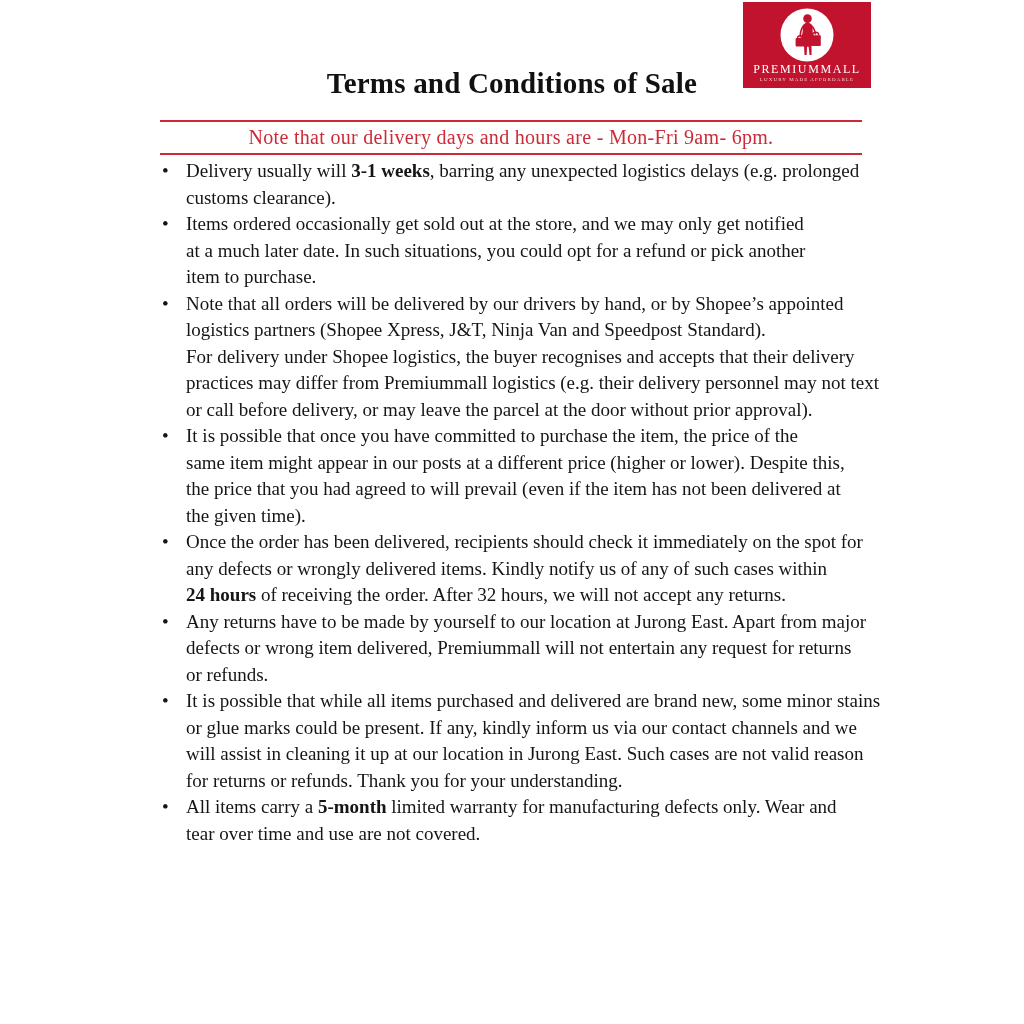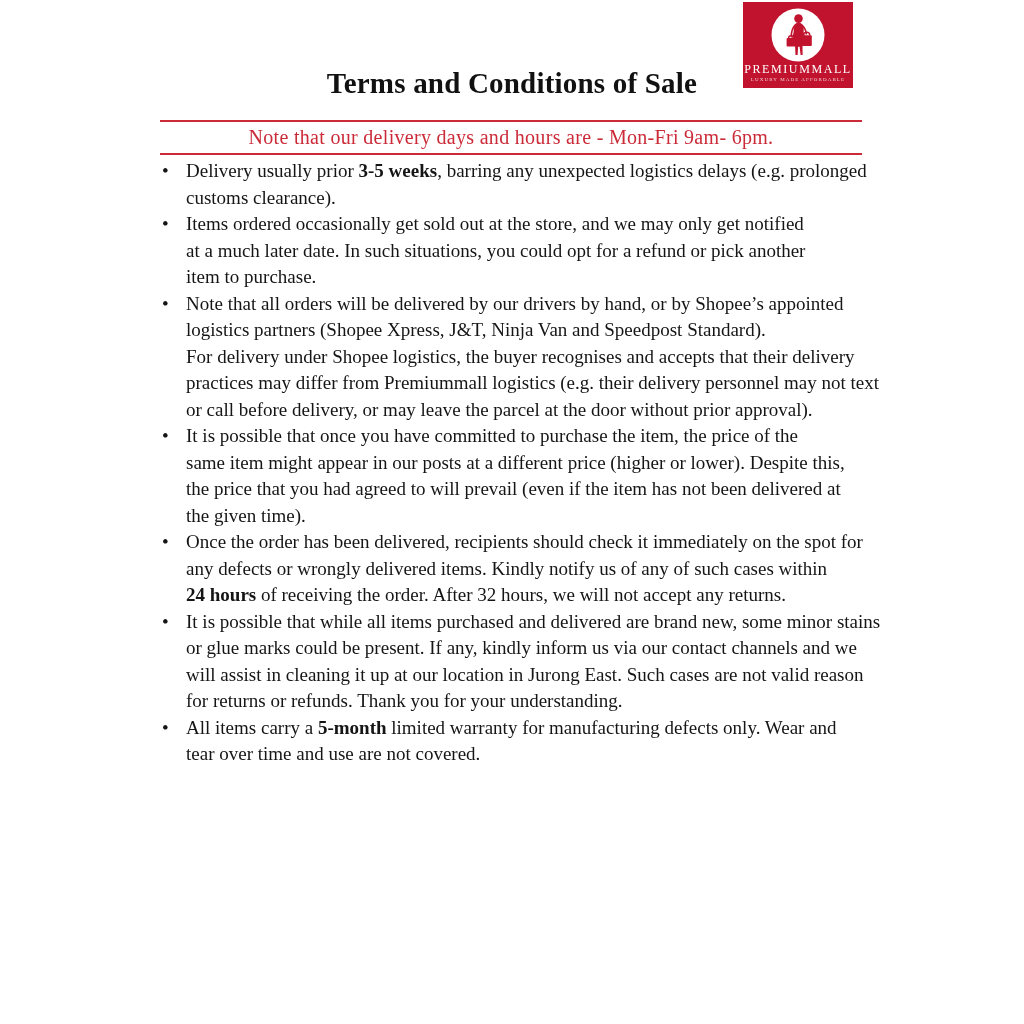--- a/index.html
+++ b/index.html
@@ -20,21 +20,21 @@
 
   
   .page-title {
     position: absolute; left: 0; right: 0; top: 67px;
     margin: 0; text-align: center;
     font-size: 29px; line-height: 32px; font-weight: bold; color: #111;
     letter-spacing: 0.2px;
   }
   .logo {
     position: absolute; left: 743px; top: 2px;
-    width: 110px; height: 86px;
+    width: 128px; height: 86px;
     background: var(--logo-red, #C1132E);
     display: flex; flex-direction: column; align-items: center;
     padding-top: 6px;
   }
   .logo-mark { width: 54px; height: 54px; display: block; }
   .logo-mark .disc { fill: #ffffff; }
   .logo-mark .sil { fill: var(--logo-red, #C1132E); }
   .logo-mark .handle { fill: none; stroke: var(--logo-red, #C1132E); stroke-width: 1.4; }
   .logo-brand {
     color: #ffffff; font-size: 12px; line-height: 13px;
@@ -102,37 +102,40 @@
     </svg>
     <div class="logo-brand">PREMIUMMALL</div>
     <div class="logo-tagline">LUXURY MADE AFFORDABLE</div>
   </div>
 
   <div class="notice">
     <span class="notice-text">Note that our delivery days and hours are - Mon-Fri 9am- 6pm.</span>
   </div>
 
   <ul class="terms">
-      <li class="term-item"><span>Delivery usually prior </span><b>3-5 weeks</b><span>, barring any unexpected logistics delays (e.g. prolonged
+      <li class="term-item"><span>Delivery usually will </span><b>3-1 weeks</b><span>, barring any unexpected logistics delays (e.g. prolonged
 customs clearance).</span></li>
       <li class="term-item"><span>Items ordered occasionally get sold out at the store, and we may only get notified
 at a much later date. In such situations, you could opt for a refund or pick another
 item to purchase.</span></li>
       <li class="term-item"><span>Note that all orders will be delivered by our drivers by hand, or by Shopee’s appointed
 logistics partners (Shopee Xpress, J&amp;T, Ninja Van and Speedpost Standard).
 For delivery under Shopee logistics, the buyer recognises and accepts that their delivery
 practices may differ from Premiummall logistics (e.g. their delivery personnel may not text
 or call before delivery, or may leave the parcel at the door without prior approval).</span></li>
       <li class="term-item"><span>It is possible that once you have committed to purchase the item, the price of the
 same item might appear in our posts at a different price (higher or lower). Despite this,
 the price that you had agreed to will prevail (even if the item has not been delivered at
 the given time).</span></li>
       <li class="term-item"><span>Once the order has been delivered, recipients should check it immediately on the spot for
 any defects or wrongly delivered items. Kindly notify us of any of such cases within
 </span><b>24 hours</b><span> of receiving the order. After 32 hours, we will not accept any returns.</span></li>
+      <li class="term-item"><span>Any returns have to be made by yourself to our location at Jurong East. Apart from major
+defects or wrong item delivered, Premiummall will not entertain any request for returns
+or refunds.</span></li>
       <li class="term-item"><span>It is possible that while all items purchased and delivered are brand new, some minor stains
 or glue marks could be present. If any, kindly inform us via our contact channels and we
 will assist in cleaning it up at our location in Jurong East. Such cases are not valid reason
 for returns or refunds. Thank you for your understanding.</span></li>
       <li class="term-item"><span>All items carry a </span><b>5-month</b><span> limited warranty for manufacturing defects only. Wear and
 tear over time and use are not covered.</span></li>
     </ul>
 
 </div>
 

